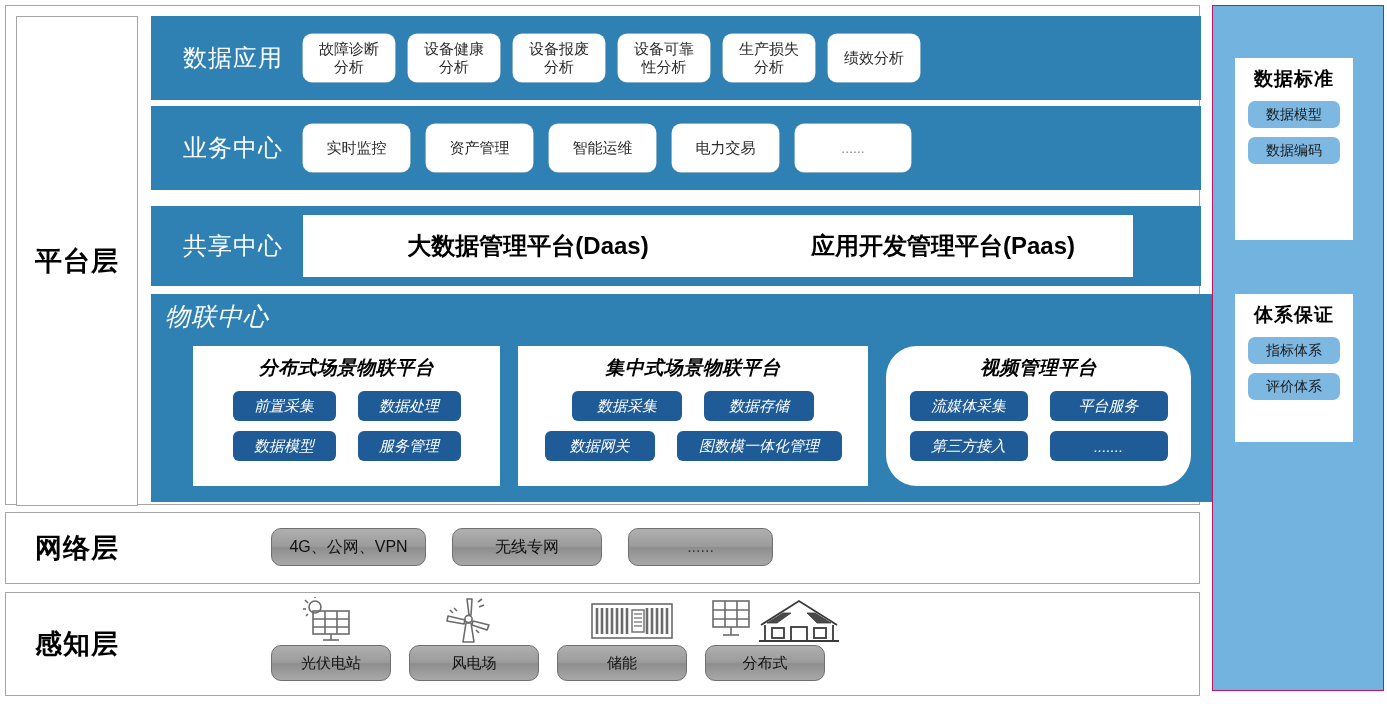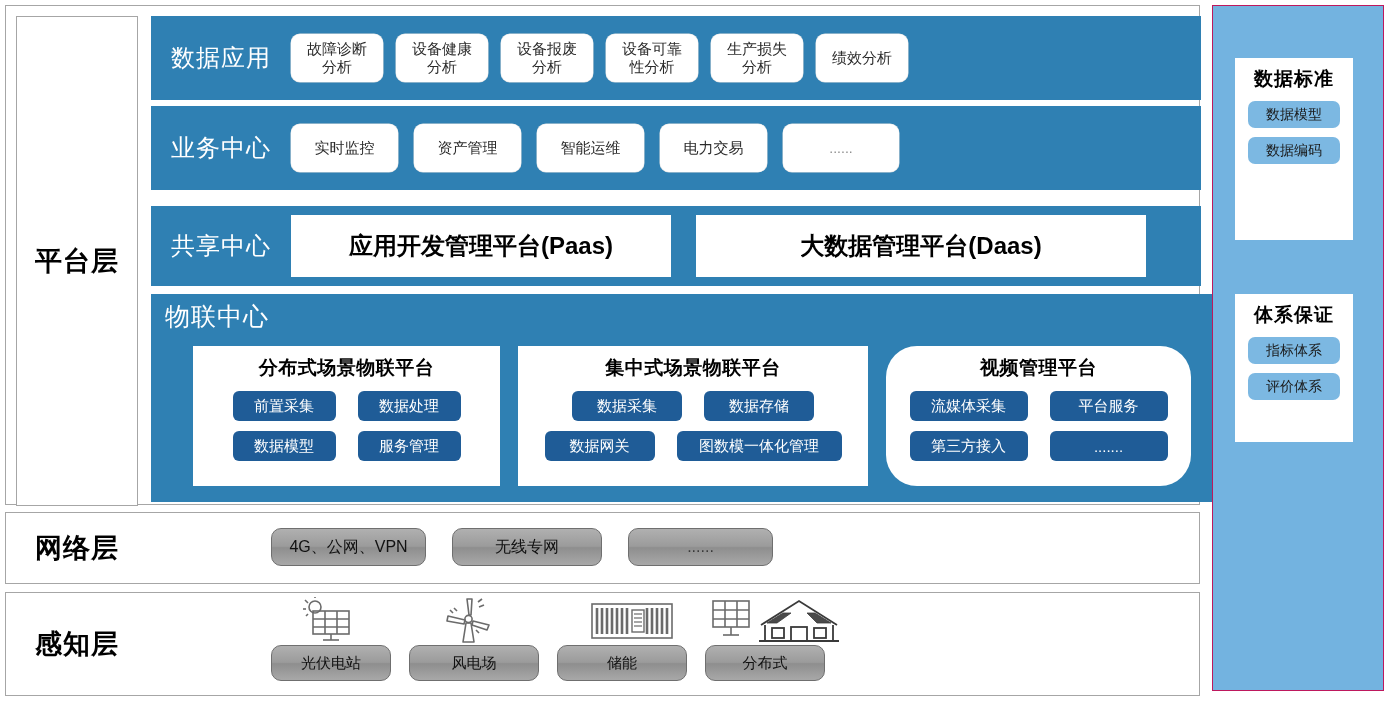--- a/index.html
+++ b/index.html
@@ -38,20 +38,21 @@
 
   #platform-label-cell { left: 10px; top: 10px; width: 122px; height: 490px; }
   #platform-label-cell .layer-label-text { font-size: 27px; }
 
   .blue-row {
     background: #2f80b3;
     position: absolute;
     box-sizing: border-box;
     display: flex;
     align-items: center;
+    padding-left: 12px;
   }
 
   .row-title {
     color: #ffffff;
     font-size: 24px;
     width: 140px;
     flex: none;
     text-align: center;
     letter-spacing: 1px;
   }
@@ -94,20 +95,21 @@
     flex: none;
   }
   #shared-paas { width: 380px; margin-right: 25px; }
   #shared-daas { width: 450px; }
 
   
   #row-iot-center {
     left: 145px; top: 288px; width: 1078px; height: 208px;
     display: block;
     padding: 0;
+    font-style: italic;
   }
   #iot-title {
     color: #ffffff;
     font-size: 25px;
     padding: 6px 0 0 14px;
     letter-spacing: 1px;
   }
   #iot-cards {
     position: absolute;
     left: 42px; top: 52px;
@@ -272,22 +274,22 @@
     <div class="chip-white">实时监控</div>
     <div class="chip-white">资产管理</div>
     <div class="chip-white">智能运维</div>
     <div class="chip-white">电力交易</div>
     <div class="chip-white" style="width:116px;color:#8d8d8d;font-size:14px">......</div>
   </div>
 
   <div class="blue-row" id="row-shared-center">
     <span class="row-title">共享中心</span>
 
+    <div class="platform-card" id="shared-daas">大数据管理平台(Daas)</div>
     <div class="platform-card" id="shared-paas">应用开发管理平台(Paas)</div>
-    <div class="platform-card" id="shared-daas">大数据管理平台(Daas)</div>
   </div>
 
   <div class="blue-row" id="row-iot-center">
     <div id="iot-title">物联中心</div>
 
     <div id="iot-cards">
 
       <div class="iot-card" id="iot-card-0">
         <div class="iot-card-title">分布式场景物联平台</div>
         <div class="iot-chip-grid">

